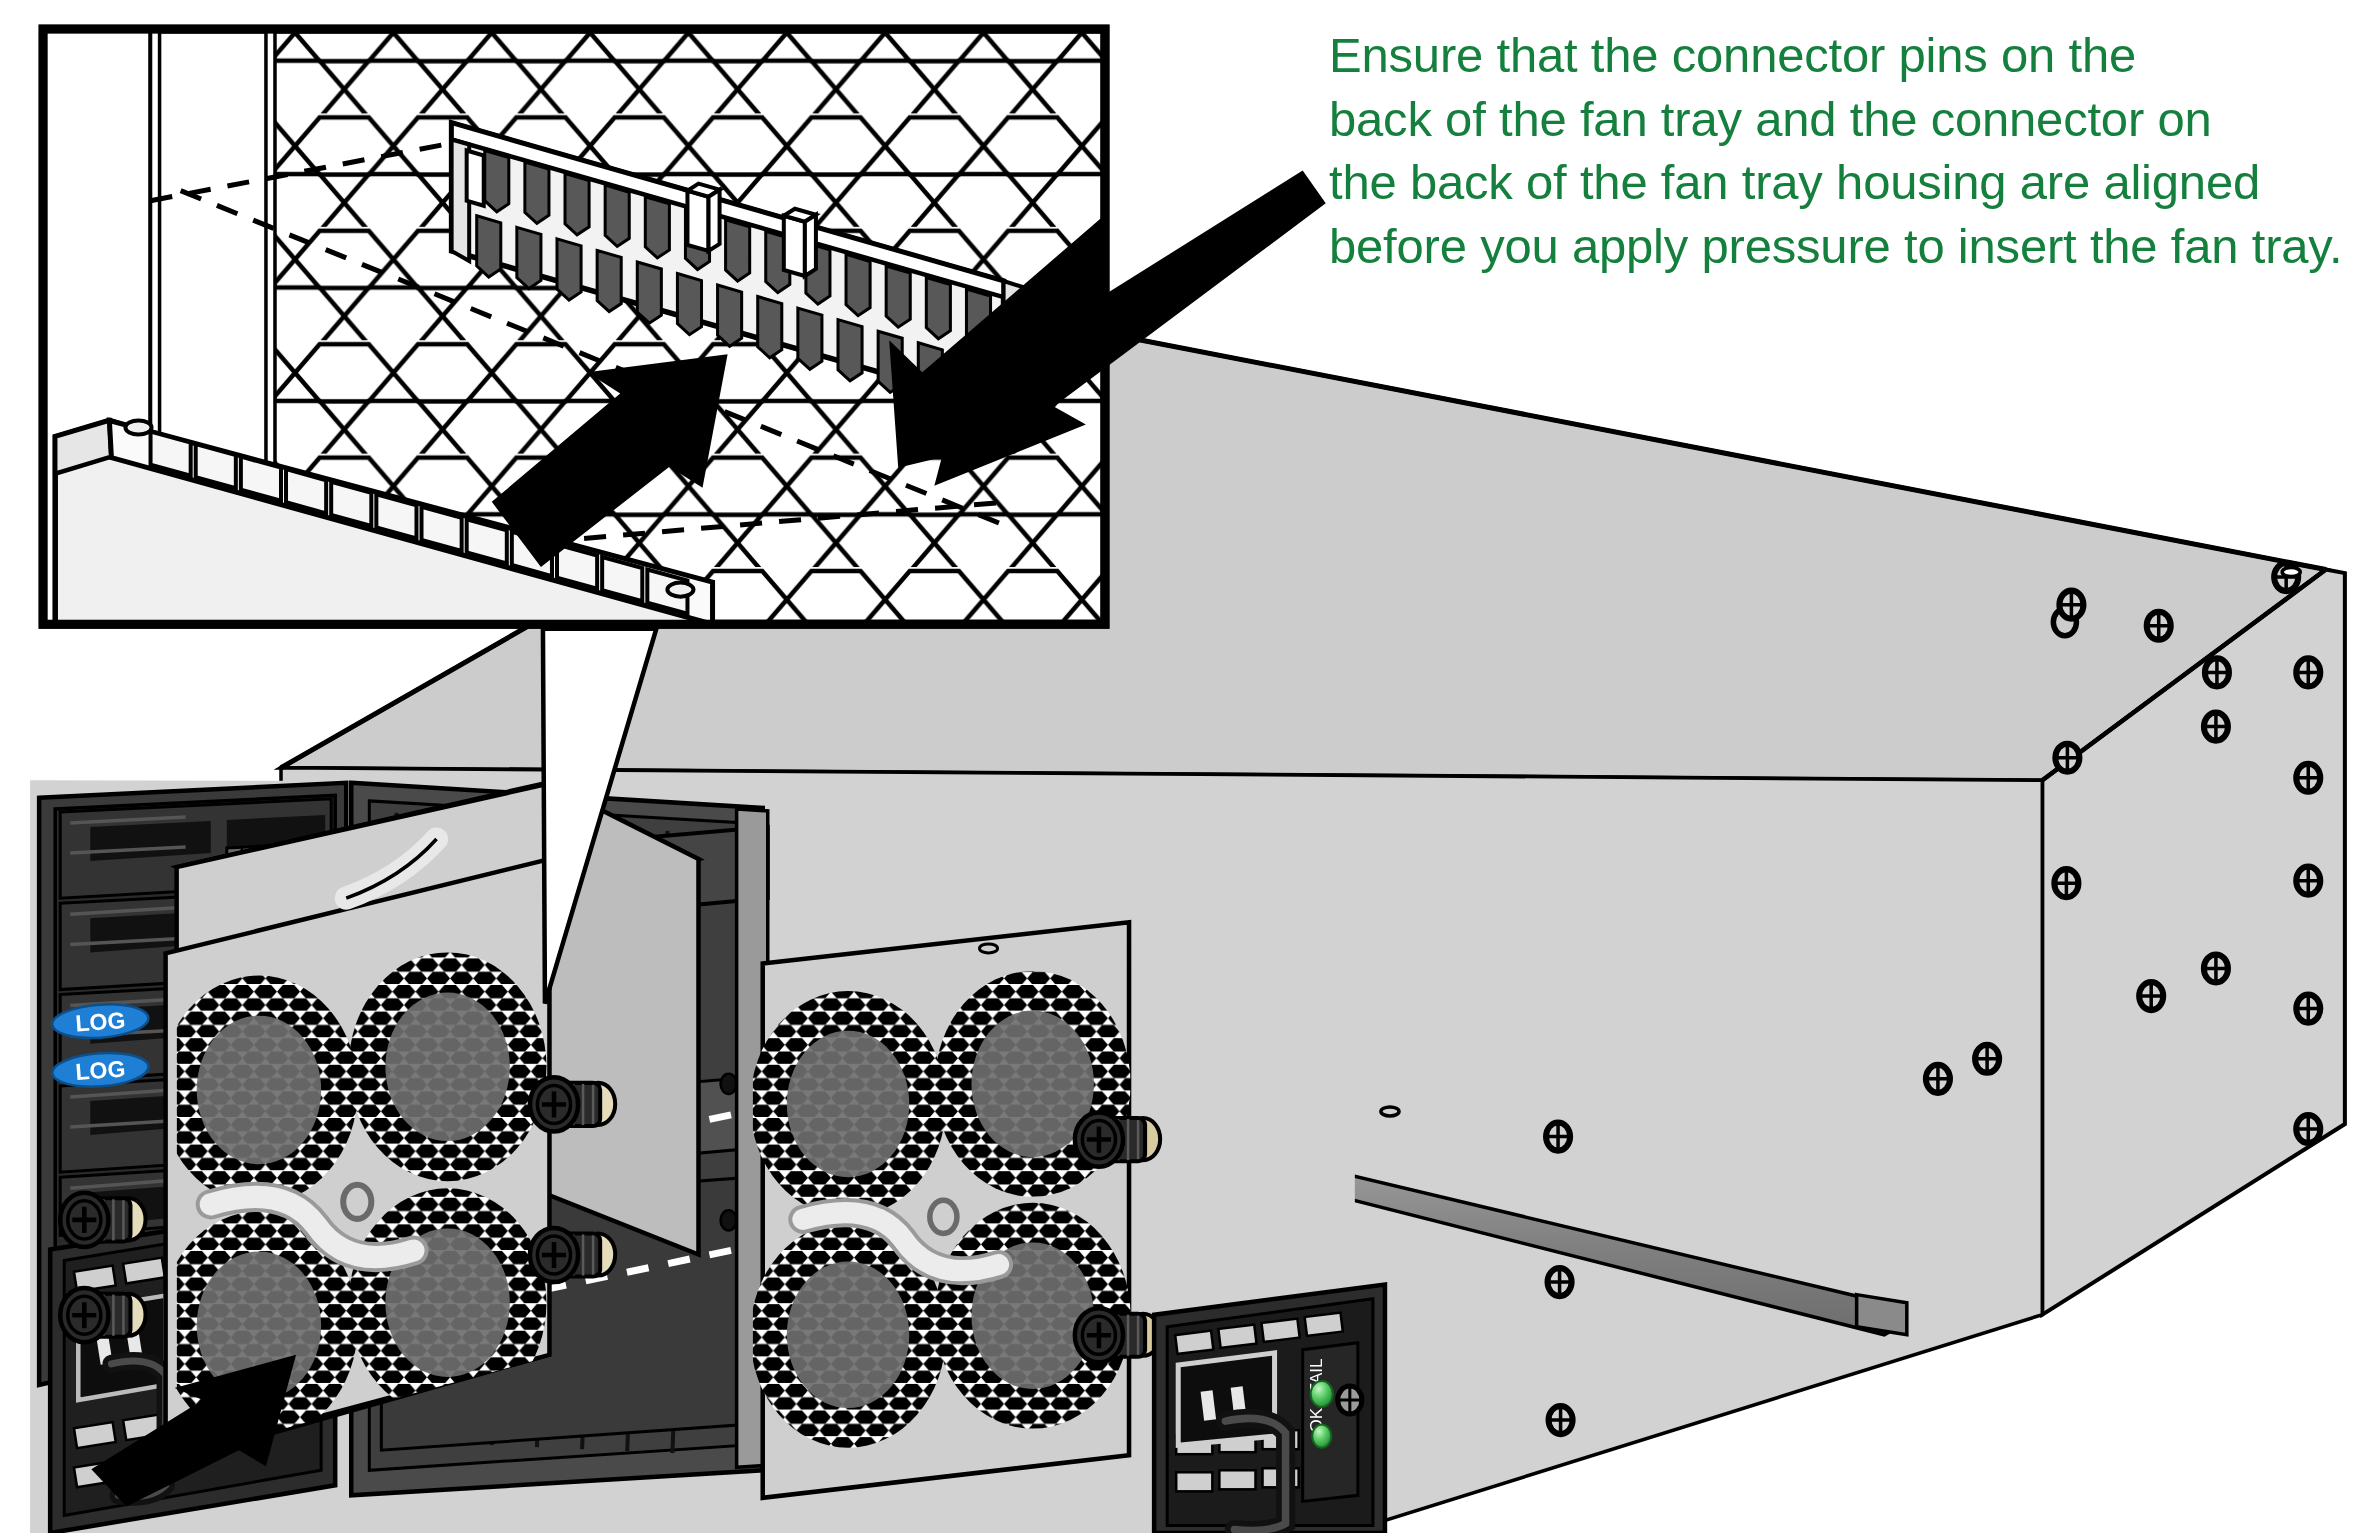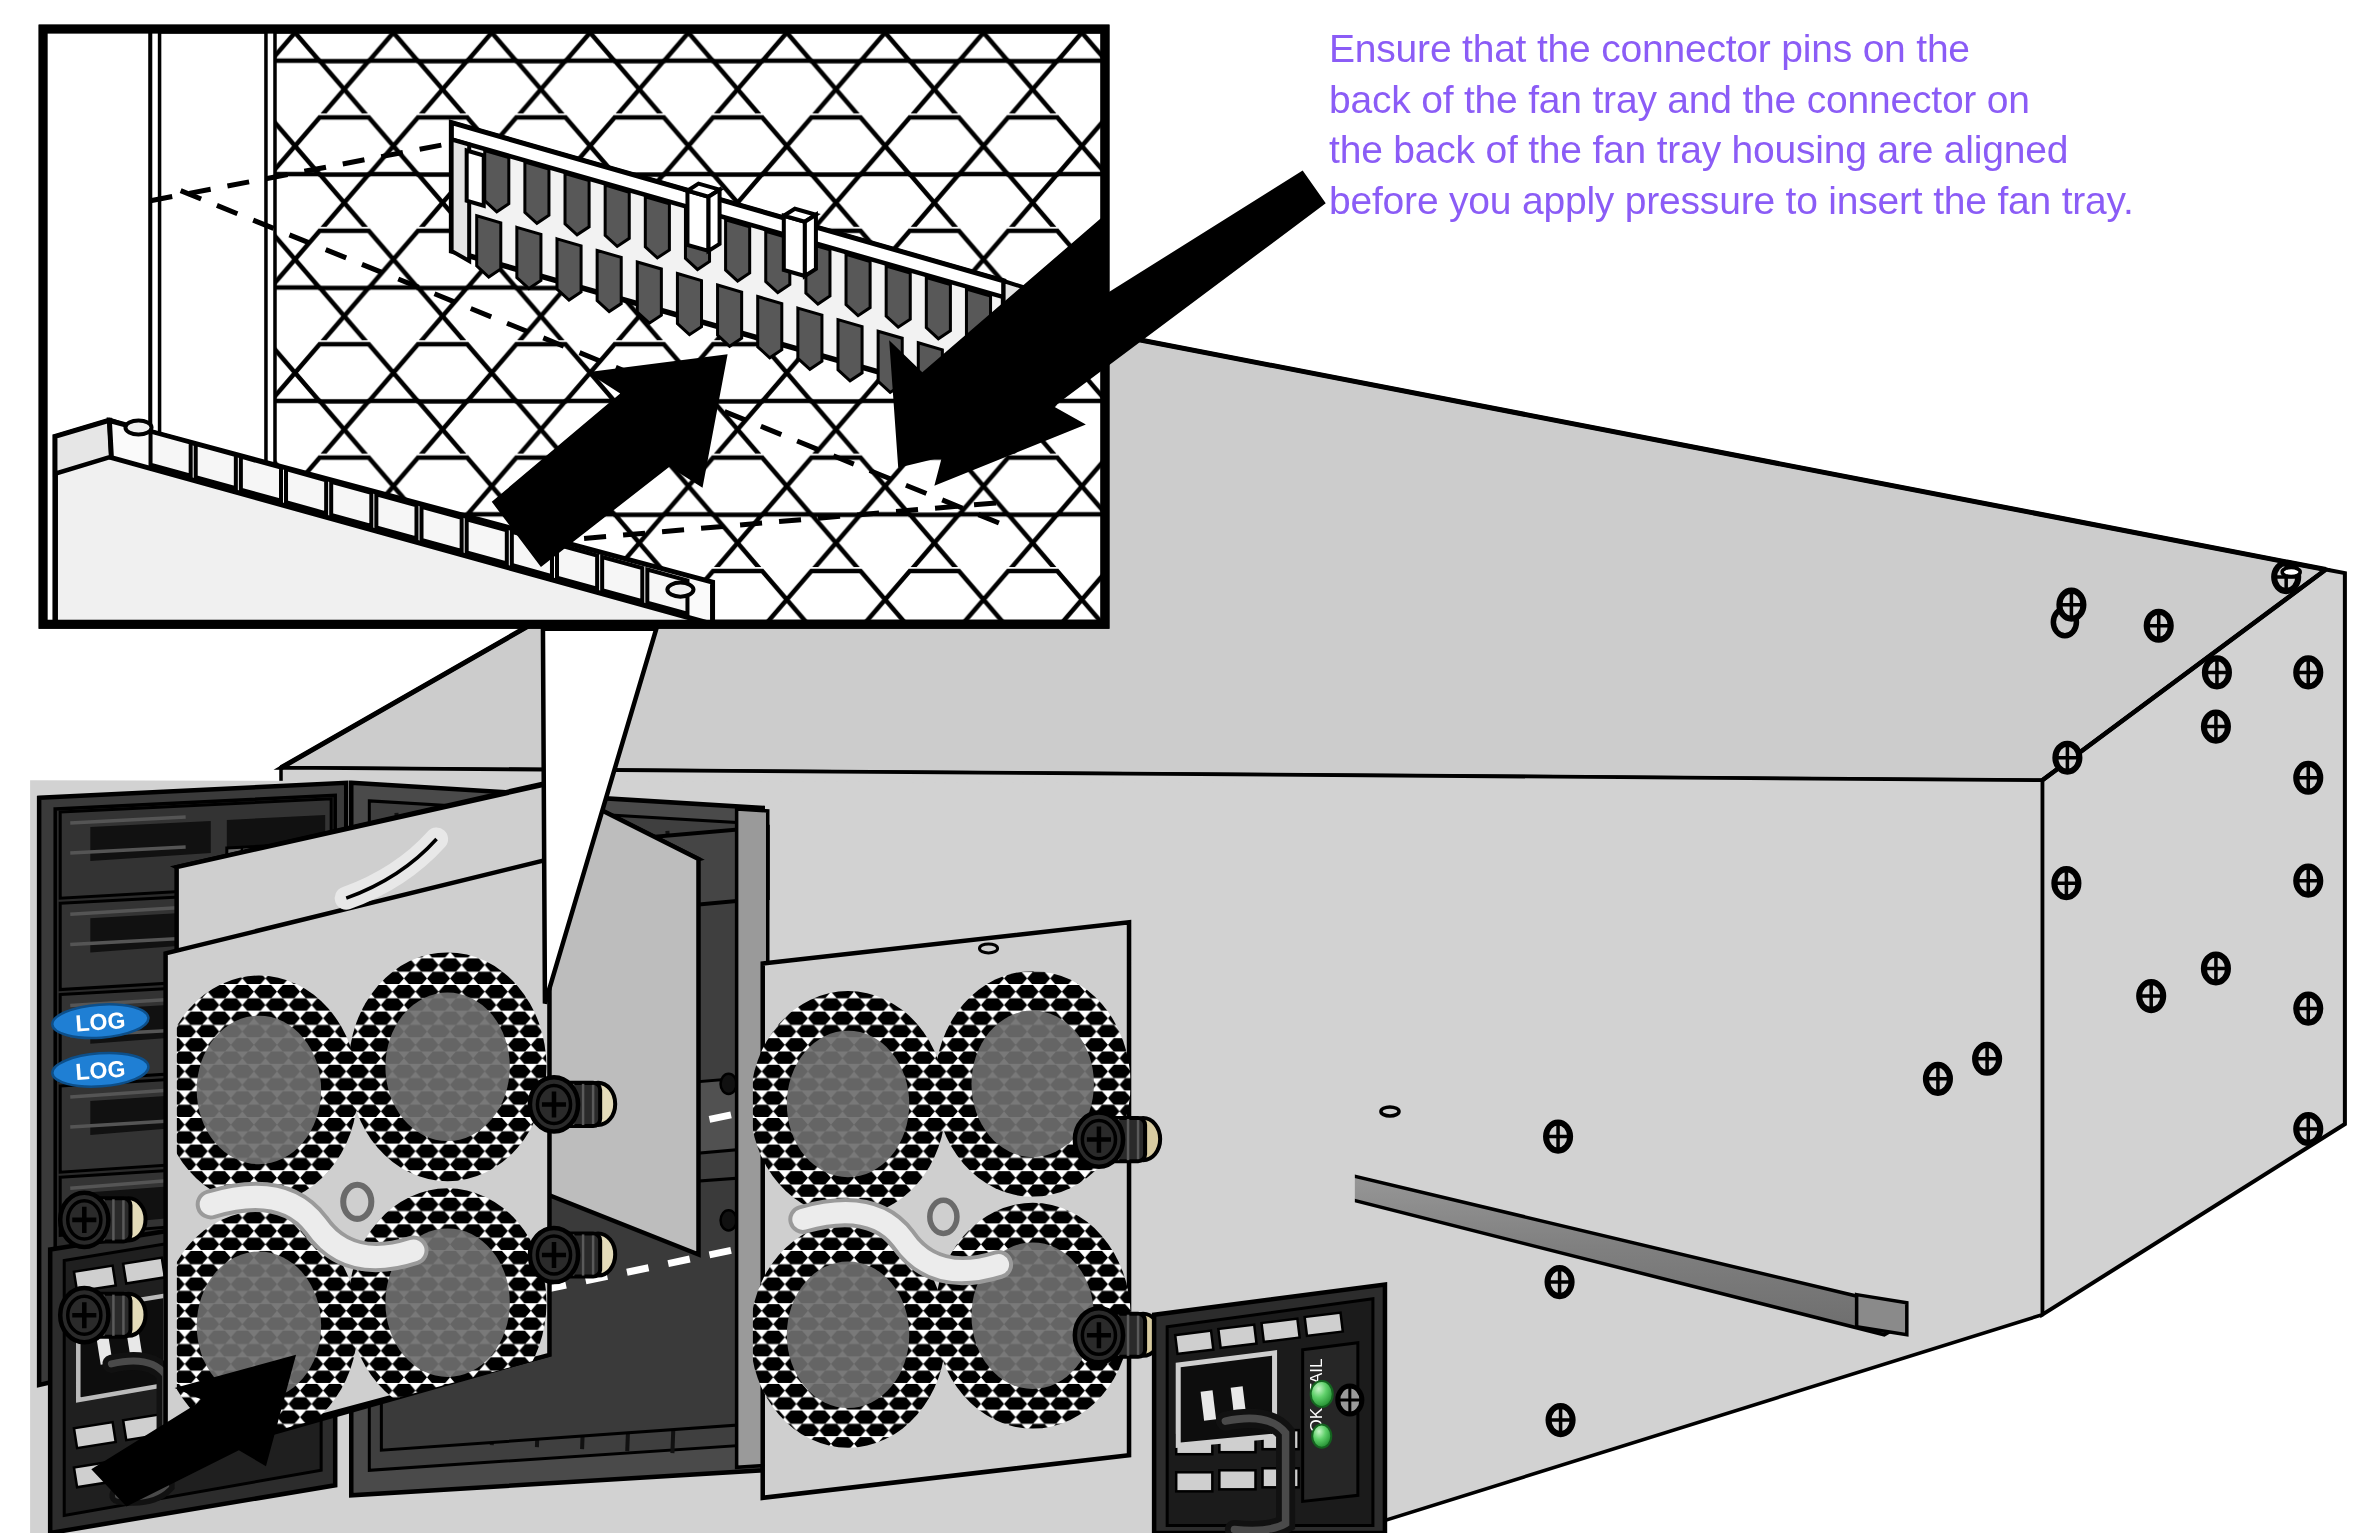--- a/index.html
+++ b/index.html
@@ -2,21 +2,21 @@
 <html style="font-size:8px"><head>
 <meta charset="utf-8">
 <style>
   html,body{margin:0;padding:0;background:#fff;}
   body{font-family:"Liberation Sans",sans-serif;}
   #stage{position:relative;width:2377px;height:1533px;background:#fff;overflow:hidden;}
   #art{position:absolute;inset:0;width:2377px;height:1533px;}
   .caption{
     position:absolute;left:1329px;top:24px;width:1034px;
     font-family:"Liberation Sans",sans-serif;
-    font-size:39px;line-height:1.30;color:#8b5cf6;letter-spacing:-0.2px;
+    font-size:49px;line-height:1.30;color:#15803d;letter-spacing:-0.2px;
     white-space:pre-line;
   }
 </style>
 </head>
 <body>
 
 <div id="stage">
 
   <svg id="art" viewBox="0 0 4737 3055">
     <defs>

